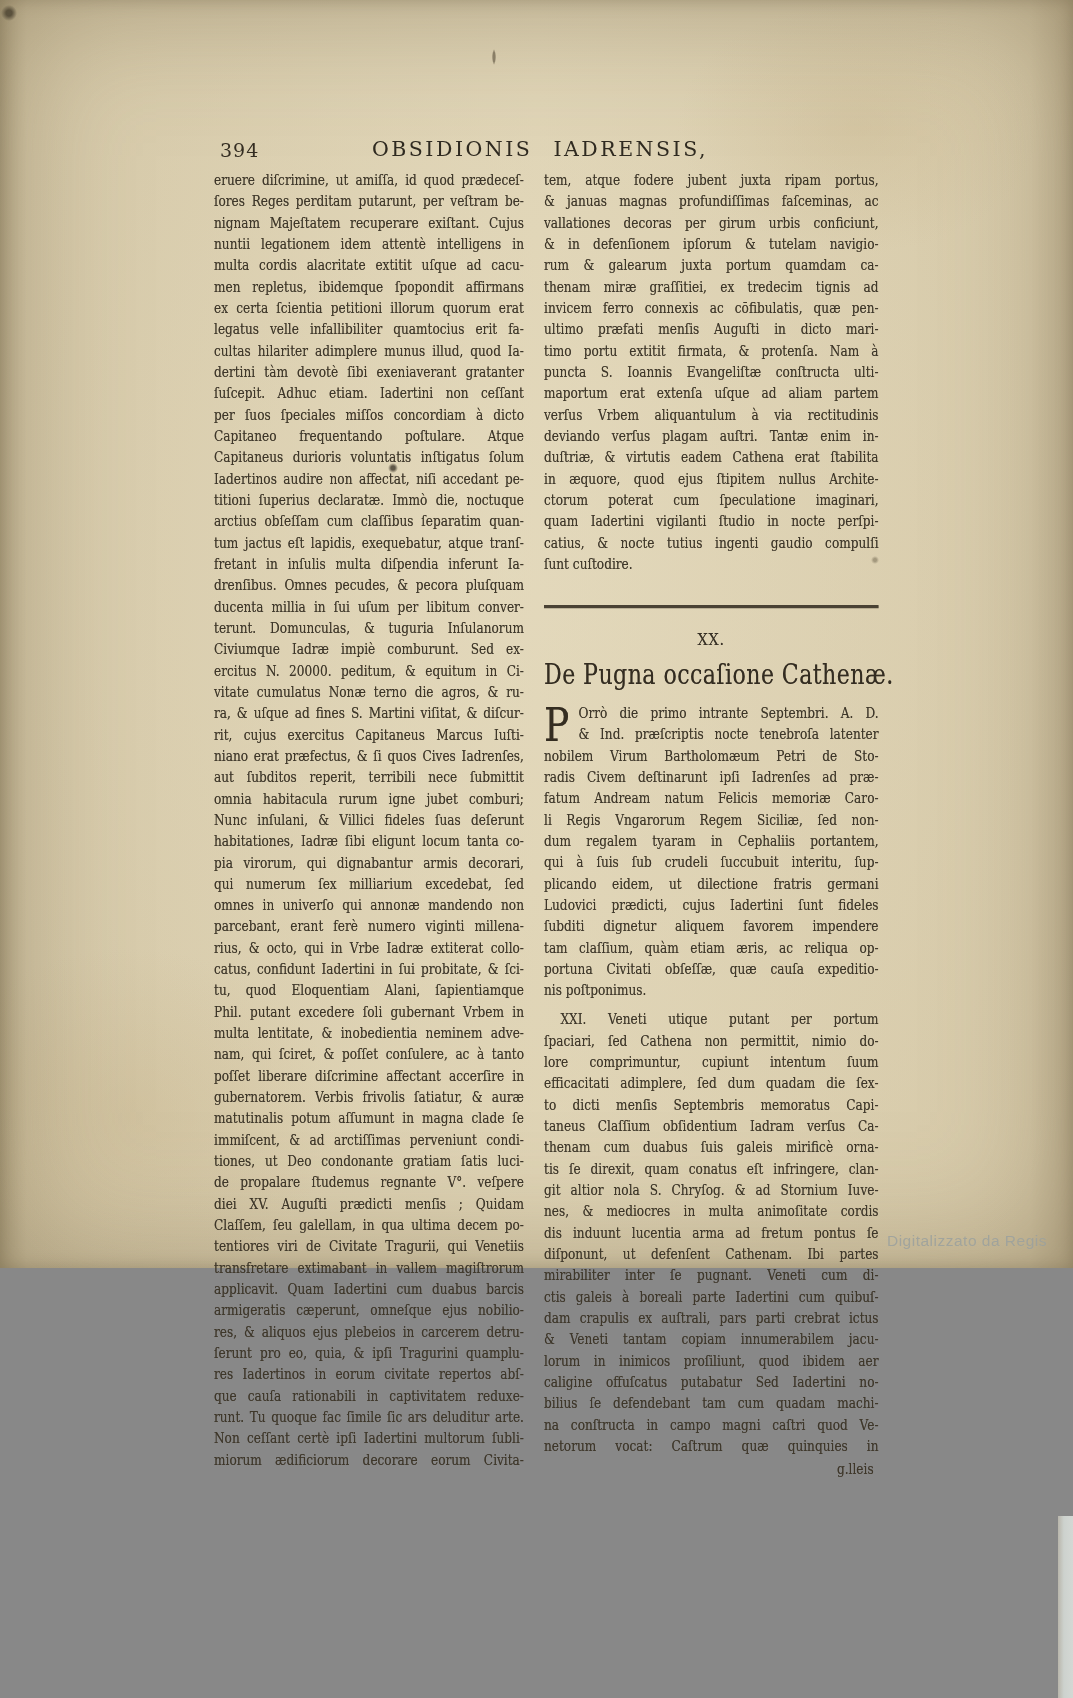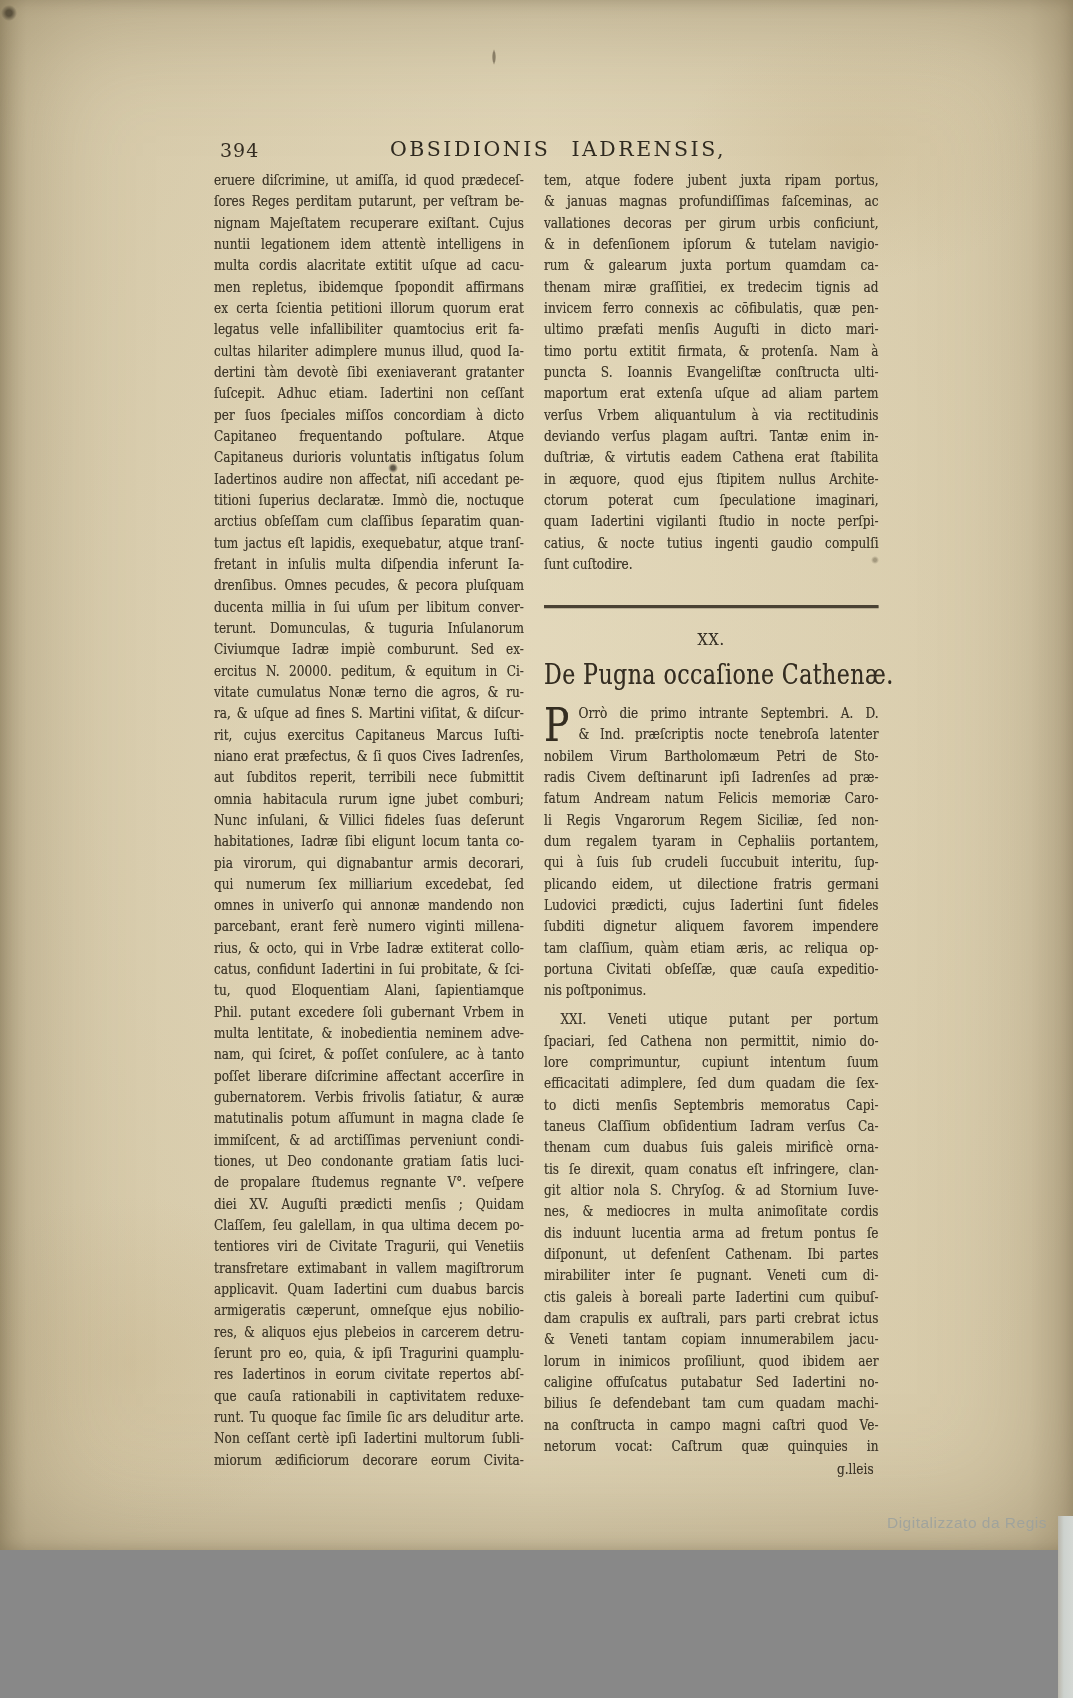--- a/index.html
+++ b/index.html
@@ -2,41 +2,41 @@
 <html style="--paper: #d7caa9; --ink: #3e372a;"><head>
 <meta charset="utf-8">
 <style>
   :root{
     --paper:#d7caa9;
     --ink:#3e372a;
   }
   html,body{margin:0;padding:0;}
   body{width:1073px;height:1698px;overflow:hidden;background:#888;}
   #page{
-    position:relative;width:1073px;height:1550px;
+    position:relative;width:1073px;height:1268px;
     font-family:"DejaVu Serif", serif;
     color:var(--ink);
     background:
       radial-gradient(circle at 9px 13px, rgba(58,53,43,.85) 0 3px, rgba(58,53,43,0) 8px),
       radial-gradient(ellipse 2px 8px at 494px 57px, rgba(72,62,45,.55) 0 60%, transparent 100%),
       radial-gradient(circle at 393px 468px, rgba(40,34,24,.7) 0 2px, transparent 5px),
       radial-gradient(circle at 875px 560px, rgba(80,70,50,.4) 0 1.5px, transparent 4px),
       radial-gradient(ellipse 260px 180px at 80% 10%, rgba(196,176,134,.30), transparent 70%),
       radial-gradient(ellipse 300px 240px at 12% 88%, rgba(190,170,128,.28), transparent 70%),
       radial-gradient(ellipse 760px 1250px at 48% 44%, rgba(234,225,199,.5), transparent 86%),
       linear-gradient(90deg,#b9ac8b 0,#d3c6a5 2.5%,#dcd0b0 50%,#d5c8a7 96%,#c3b595 100%),
       var(--paper);
     box-shadow: inset 0 0 130px rgba(118,102,70,.5), inset 0 0 16px rgba(92,80,55,.35);
   }
   #page-number{
     position:absolute;left:220px;top:139px;font-size:19px;letter-spacing:1px;
     color:#342d22;
   }
   #running-title{
-    position:absolute;left:228px;top:137px;width:660px;text-align:center;
+    position:absolute;left:210px;top:137px;width:660px;text-align:center;
     font-size:20.5px;letter-spacing:2.5px;word-spacing:12px;color:#2f2a20;
   }
   .col{
     position:absolute;top:169px;
     transform:scaleX(0.82);transform-origin:0 0;
     font-size:14.8px;line-height:21.33px;
     text-shadow:0 0 .5px rgba(58,50,36,.55);
   }
   #left-col{left:214px;width:378px;}
   #right-col{left:544px;width:408px;}

